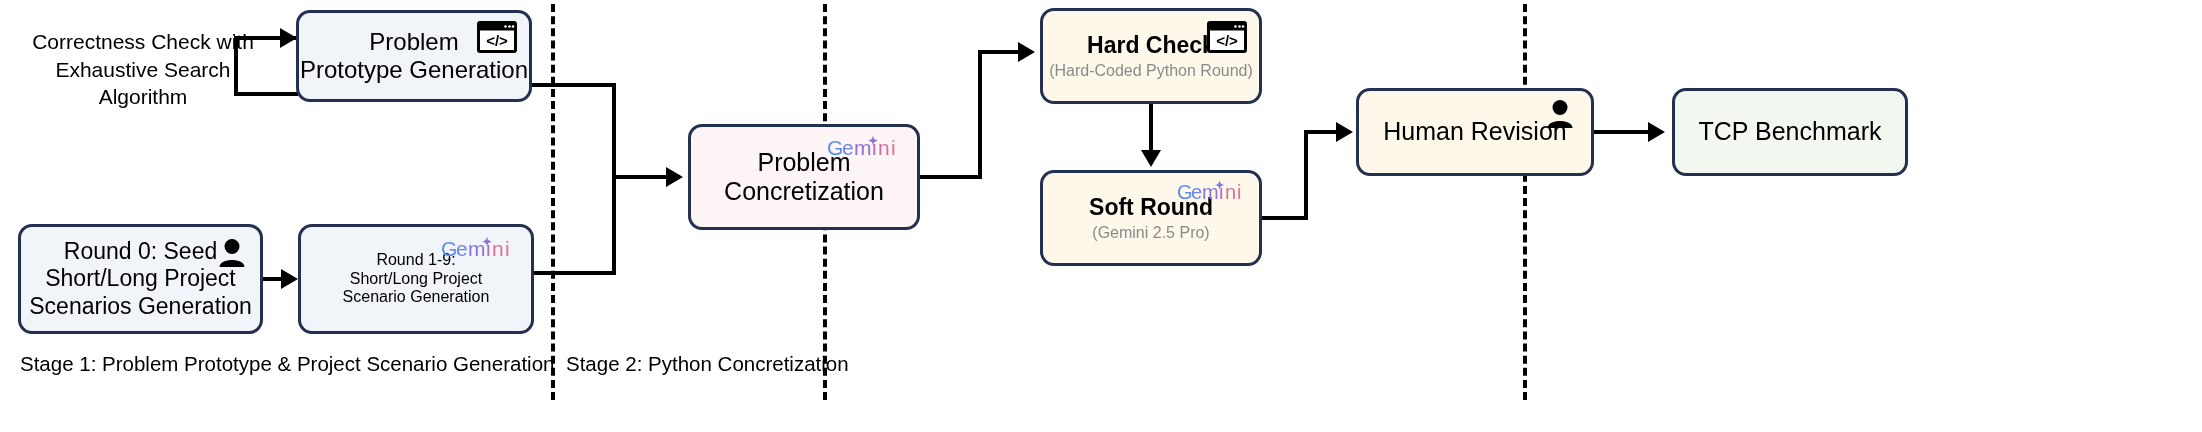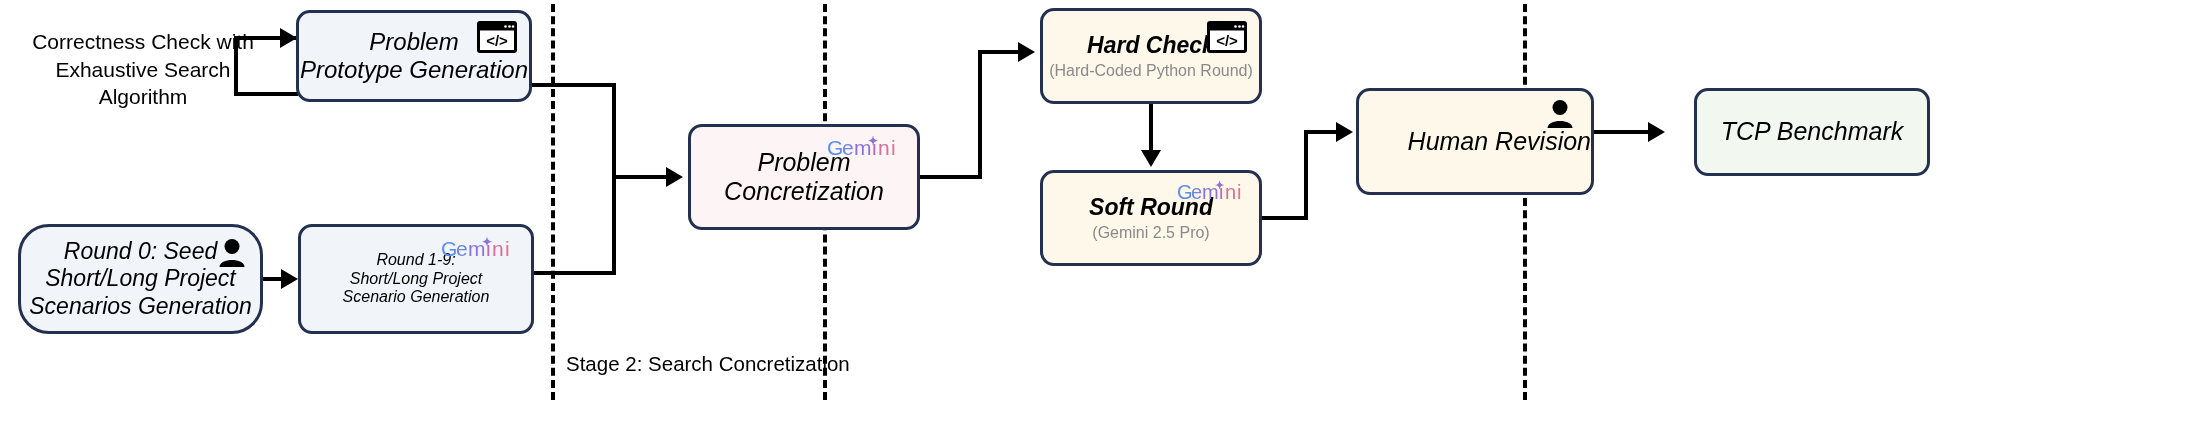--- a/index.html
+++ b/index.html
@@ -2,27 +2,27 @@
 <html><head>
 <meta charset="utf-8">
 <style>
   html,body{margin:0;padding:0;background:#ffffff;}
   body{width:2202px;height:432px;font-family:"Liberation Sans",sans-serif;overflow:hidden;}
   #stage{position:relative;width:2202px;height:432px;background:#fff;}
 
   .node{position:absolute;box-sizing:border-box;border:3px solid #23304f;border-radius:14px;
         display:flex;flex-direction:column;align-items:center;justify-content:center;
         text-align:center;color:#000;}
-  .node .title{line-height:1.18;white-space:pre-line;font-style:italic;}
+  .node .title{line-height:1.18;white-space:pre-line;}
   .node .sub{color:#8a8a8a;line-height:1.2;margin-top:2px;}
 
   .fill-blue{background:#f1f5fa;}
   .fill-pink{background:#fdf4f6;}
   .fill-cream{background:#fdf8ea;}
-  .fill-green{background:#f2f7f0;margin-left:22px;}
+  .fill-green{background:#f2f7f0;}
 
   .plain-text{position:absolute;text-align:center;color:#000;line-height:1.32;white-space:pre-line;}
 
   .ic{position:absolute;}
   .ic-person{width:28px;height:30px;}
   .ic-code{width:40px;height:32px;}
   .ic-gem{display:flex;align-items:flex-start;font-weight:600;letter-spacing:.2px;}
 
   .ln{position:absolute;background:#000;}
   .lh{height:4px;}
@@ -60,21 +60,21 @@
         <circle cx="28.5" cy="5.5" r="1.3" fill="#fff"></circle>
         <circle cx="32.5" cy="5.5" r="1.3" fill="#fff"></circle>
         <circle cx="36" cy="5.5" r="1.3" fill="#fff"></circle>
         <text x="20" y="25" font-family="Liberation Sans, sans-serif" font-size="15" font-weight="700" text-anchor="middle" fill="#000">&lt;/&gt;</text>
       </svg>
     </span>
     <span class="title" style="font-size:24px;">Problem
 Prototype Generation</span>
   </div>
 
-  <div class="node fill-blue" style="left:18px;top:224px;width:245px;height:110px;border-radius:31px;">
+  <div class="node fill-blue" style="left:18px;top:224px;width:245px;height:110px;">
     <span class="ic ic-person" style="right:14px;top:11px;">
       <svg viewBox="0 0 28 30" width="28" height="30">
         <circle cx="14" cy="8.5" r="7.5" fill="#000"></circle>
         <path d="M1.5 29 C1.5 19.5 26.5 19.5 26.5 29 Z" fill="#000"></path>
       </svg>
     </span>
     <span class="title" style="font-size:23px;">Round 0: Seed
 Short/Long Project
 Scenarios Generation</span>
   </div>
@@ -161,32 +161,33 @@
     </span>
     <span class="title" style="font-size:23px;font-weight:700;">Soft Round</span>
     <span class="sub" style="font-size:16px;">(Gemini 2.5 Pro)</span>
   </div>
 
   <div class="ln lh" style="left:1262px;top:216px;width:46px;"></div>
   <div class="ln lv" style="left:1304px;top:130px;height:88px;"></div>
   <div class="ln lh" style="left:1304px;top:130px;width:40px;"></div>
   <div class="ahr" style="left:1336px;top:122px;"></div>
 
-  <div class="node fill-cream" style="left:1356px;top:88px;width:238px;height:107px;align-items:flex-end;">
+  <div class="node fill-cream" style="left:1356px;top:88px;width:238px;height:88px;">
     <span class="ic ic-person" style="right:17px;top:8px;">
       <svg viewBox="0 0 28 30" width="28" height="30">
         <circle cx="14" cy="8.5" r="7.5" fill="#000"></circle>
         <path d="M1.5 29 C1.5 19.5 26.5 19.5 26.5 29 Z" fill="#000"></path>
       </svg>
     </span>
     <span class="title" style="font-size:25px;">Human Revision</span>
   </div>
 
   <div class="ln lh" style="left:1594px;top:130px;width:60px;"></div>
   <div class="ahr" style="left:1648px;top:122px;"></div>
 
   <div class="node fill-green" style="left:1672px;top:88px;width:236px;height:88px;">
     <span class="title" style="font-size:25px;">TCP Benchmark</span>
   </div>
 
-  <div class="caption" style="left:566px;top:352px;width:250px;">Stage 2: Search Concretization</div>
+  <div class="caption" style="left:20px;top:352px;width:510px;">Stage 1: Problem Prototype &amp; Project Scenario Generation</div>
+  <div class="caption" style="left:566px;top:352px;width:250px;">Stage 2: Python Concretization</div>
 
 </div>
 
 </body></html>

